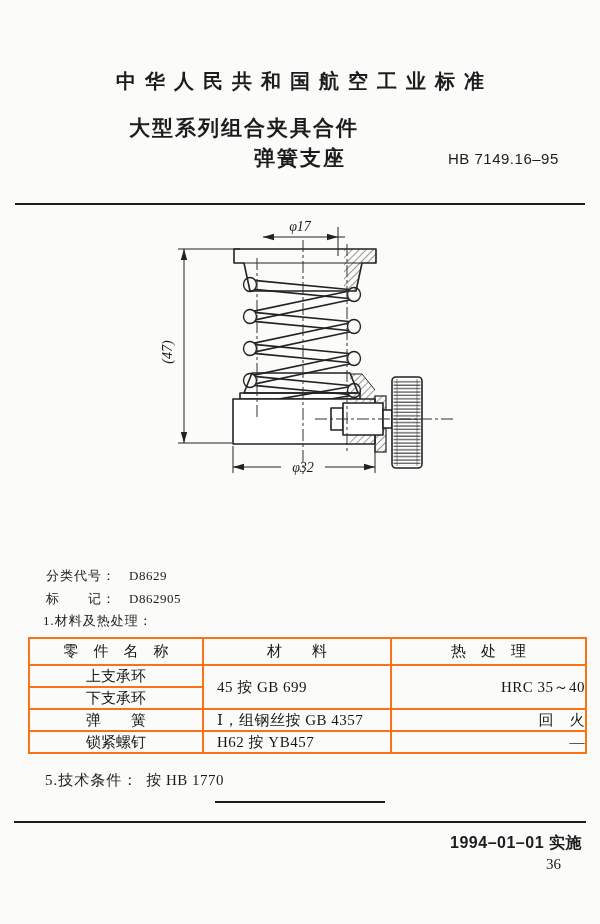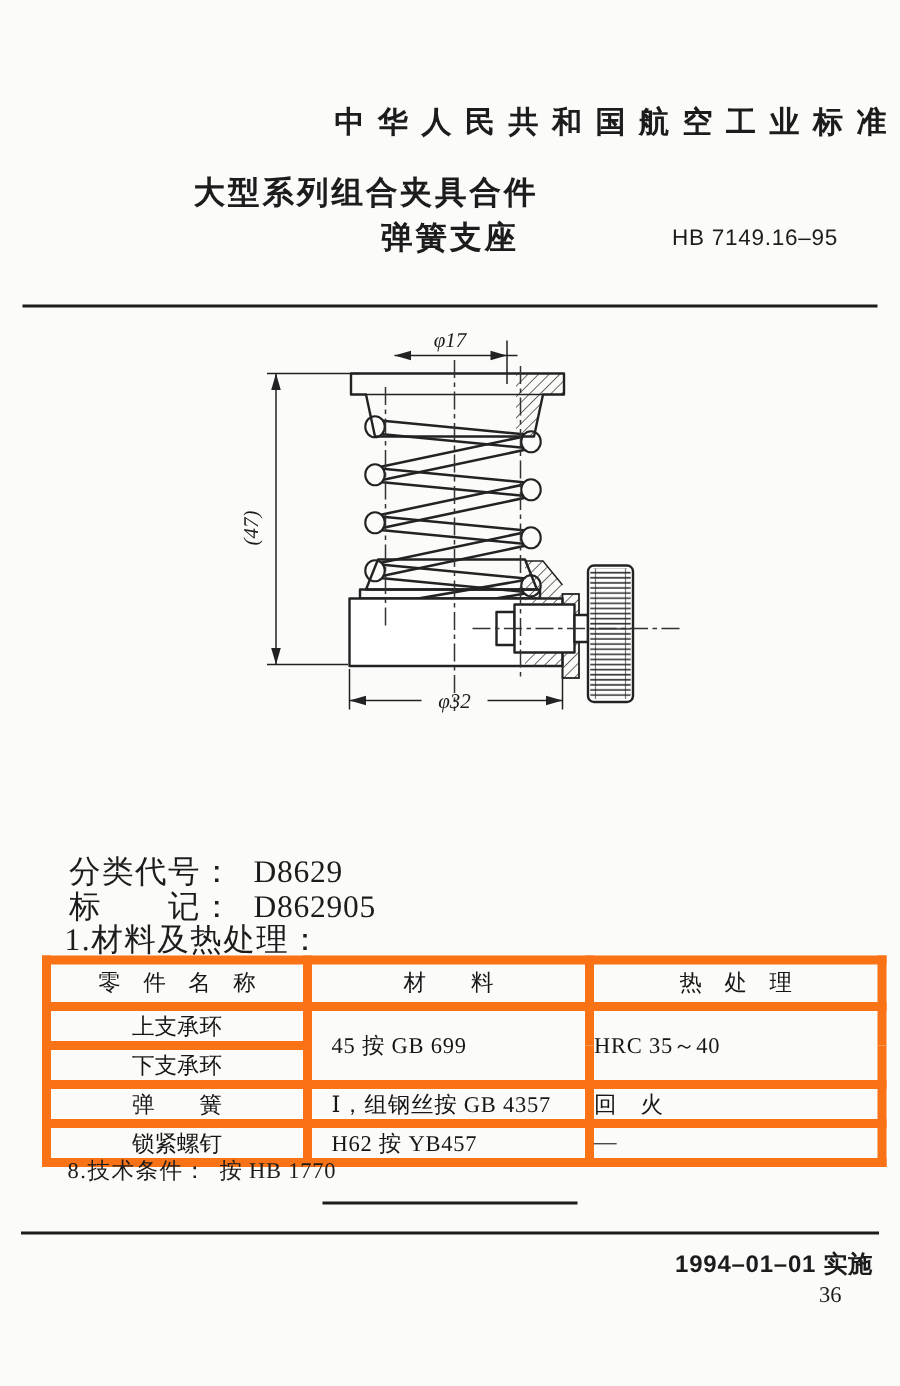--- a/index.html
+++ b/index.html
@@ -4,21 +4,21 @@
 <style>
   html,body{margin:0;padding:0;background:#888;}
   .page{
     position:relative;width:600px;height:924px;margin:0 auto;
     background:#fbfbf9;color:#1c1c1c;overflow:hidden;
     font-family:"Liberation Serif","DejaVu Serif",serif;
   }
   .abs{position:absolute;}
   
   .doc-title{
-    top:68px;left:0;width:600px;text-align:right;
+    top:68px;left:0;width:600px;text-align:center;
     font-family:Liberation Sans, sans-serif;
     font-weight:bold;font-size:20px;letter-spacing:9px;text-indent:9px;
   }
   .doc-sub1{
     top:114px;left:0;width:488px;text-align:center;
     font-family:"Liberation Sans","DejaVu Sans",sans-serif;
     font-weight:bold;font-size:21px;letter-spacing:2px;
   }
   .doc-sub2{
     top:144px;left:0;width:600px;text-align:center;
@@ -27,41 +27,41 @@
   }
   .std-no{
     top:150px;left:448px;
     font-family:"Liberation Sans","DejaVu Sans",sans-serif;
     font-weight:normal;font-size:15px;letter-spacing:0.5px;
   }
   .rule-top{top:203px;left:15px;width:570px;height:2px;background:#1c1c1c;}
   
   .draw-layer{top:0;left:0;width:600px;height:924px;pointer-events:none;}
   
-  .meta-line{font-size:21px;letter-spacing:1px;}
+  .meta-line{font-size:13px;letter-spacing:1px;}
   .meta-1{top:567px;left:46px;}
   .meta-2{top:590px;left:46px;}
   .meta-3{top:612px;left:43px;}
   .meta-val{margin-left:13px;letter-spacing:0.5px;}
   
   .mat-table{
     top:637px;left:28px;width:557px;
     border-collapse:collapse;table-layout:fixed;
     font-size:15px;
   }
   .mat-table th,.mat-table td{
-    border:6px solid #f97316;padding:0 0;
+    border:2px solid #f97316;padding:0 0;
     font-weight:normal;color:#161616;
   }
   .mat-table{border:2px solid #1c1c1c;}
   .mat-table thead th{height:25px;text-align:center;}
   .mat-table tbody td{height:20px;}
   .c-part{text-align:center;}
   .c-mat{text-align:left;padding-left:13px !important;letter-spacing:0.5px;}
-  .c-heat{text-align:left;letter-spacing:0.5px;}
+  .c-heat{text-align:right;letter-spacing:0.5px;}
   
   .tech-line{top:771px;left:45px;font-size:15px;letter-spacing:1px;}
   .tech-val{margin-left:8px;letter-spacing:0.5px;}
   .short-rule{top:801px;left:215px;width:170px;height:2px;background:#1c1c1c;}
   
   .footer-rule{top:821px;left:14px;width:572px;height:2px;background:#1c1c1c;}
   .footer-left{
     top:833px;left:19px;
     font-family:"Liberation Sans","DejaVu Sans",sans-serif;
     font-weight:bold;font-size:16px;letter-spacing:0.5px;
@@ -221,21 +221,21 @@
       </tr>
       <tr>
         <td class="c-part">锁紧螺钉</td>
         <td class="c-mat">H62 按 YB457</td>
         <td class="c-heat">—</td>
       </tr>
     </tbody>
   </table>
 
   <div class="abs tech-line">
-    <span>8.技术条件：</span><span class="tech-val">按 HB 1770</span>
+    <span>5.技术条件：</span><span class="tech-val">按 HB 1770</span>
   </div>
   <div class="abs short-rule"></div>
 
   <div class="abs footer-rule"></div>
   <div class="abs footer-right">1994–01–01 实施</div>
   <div class="abs page-num">36</div>
 
 </div>
 
 </body></html>

